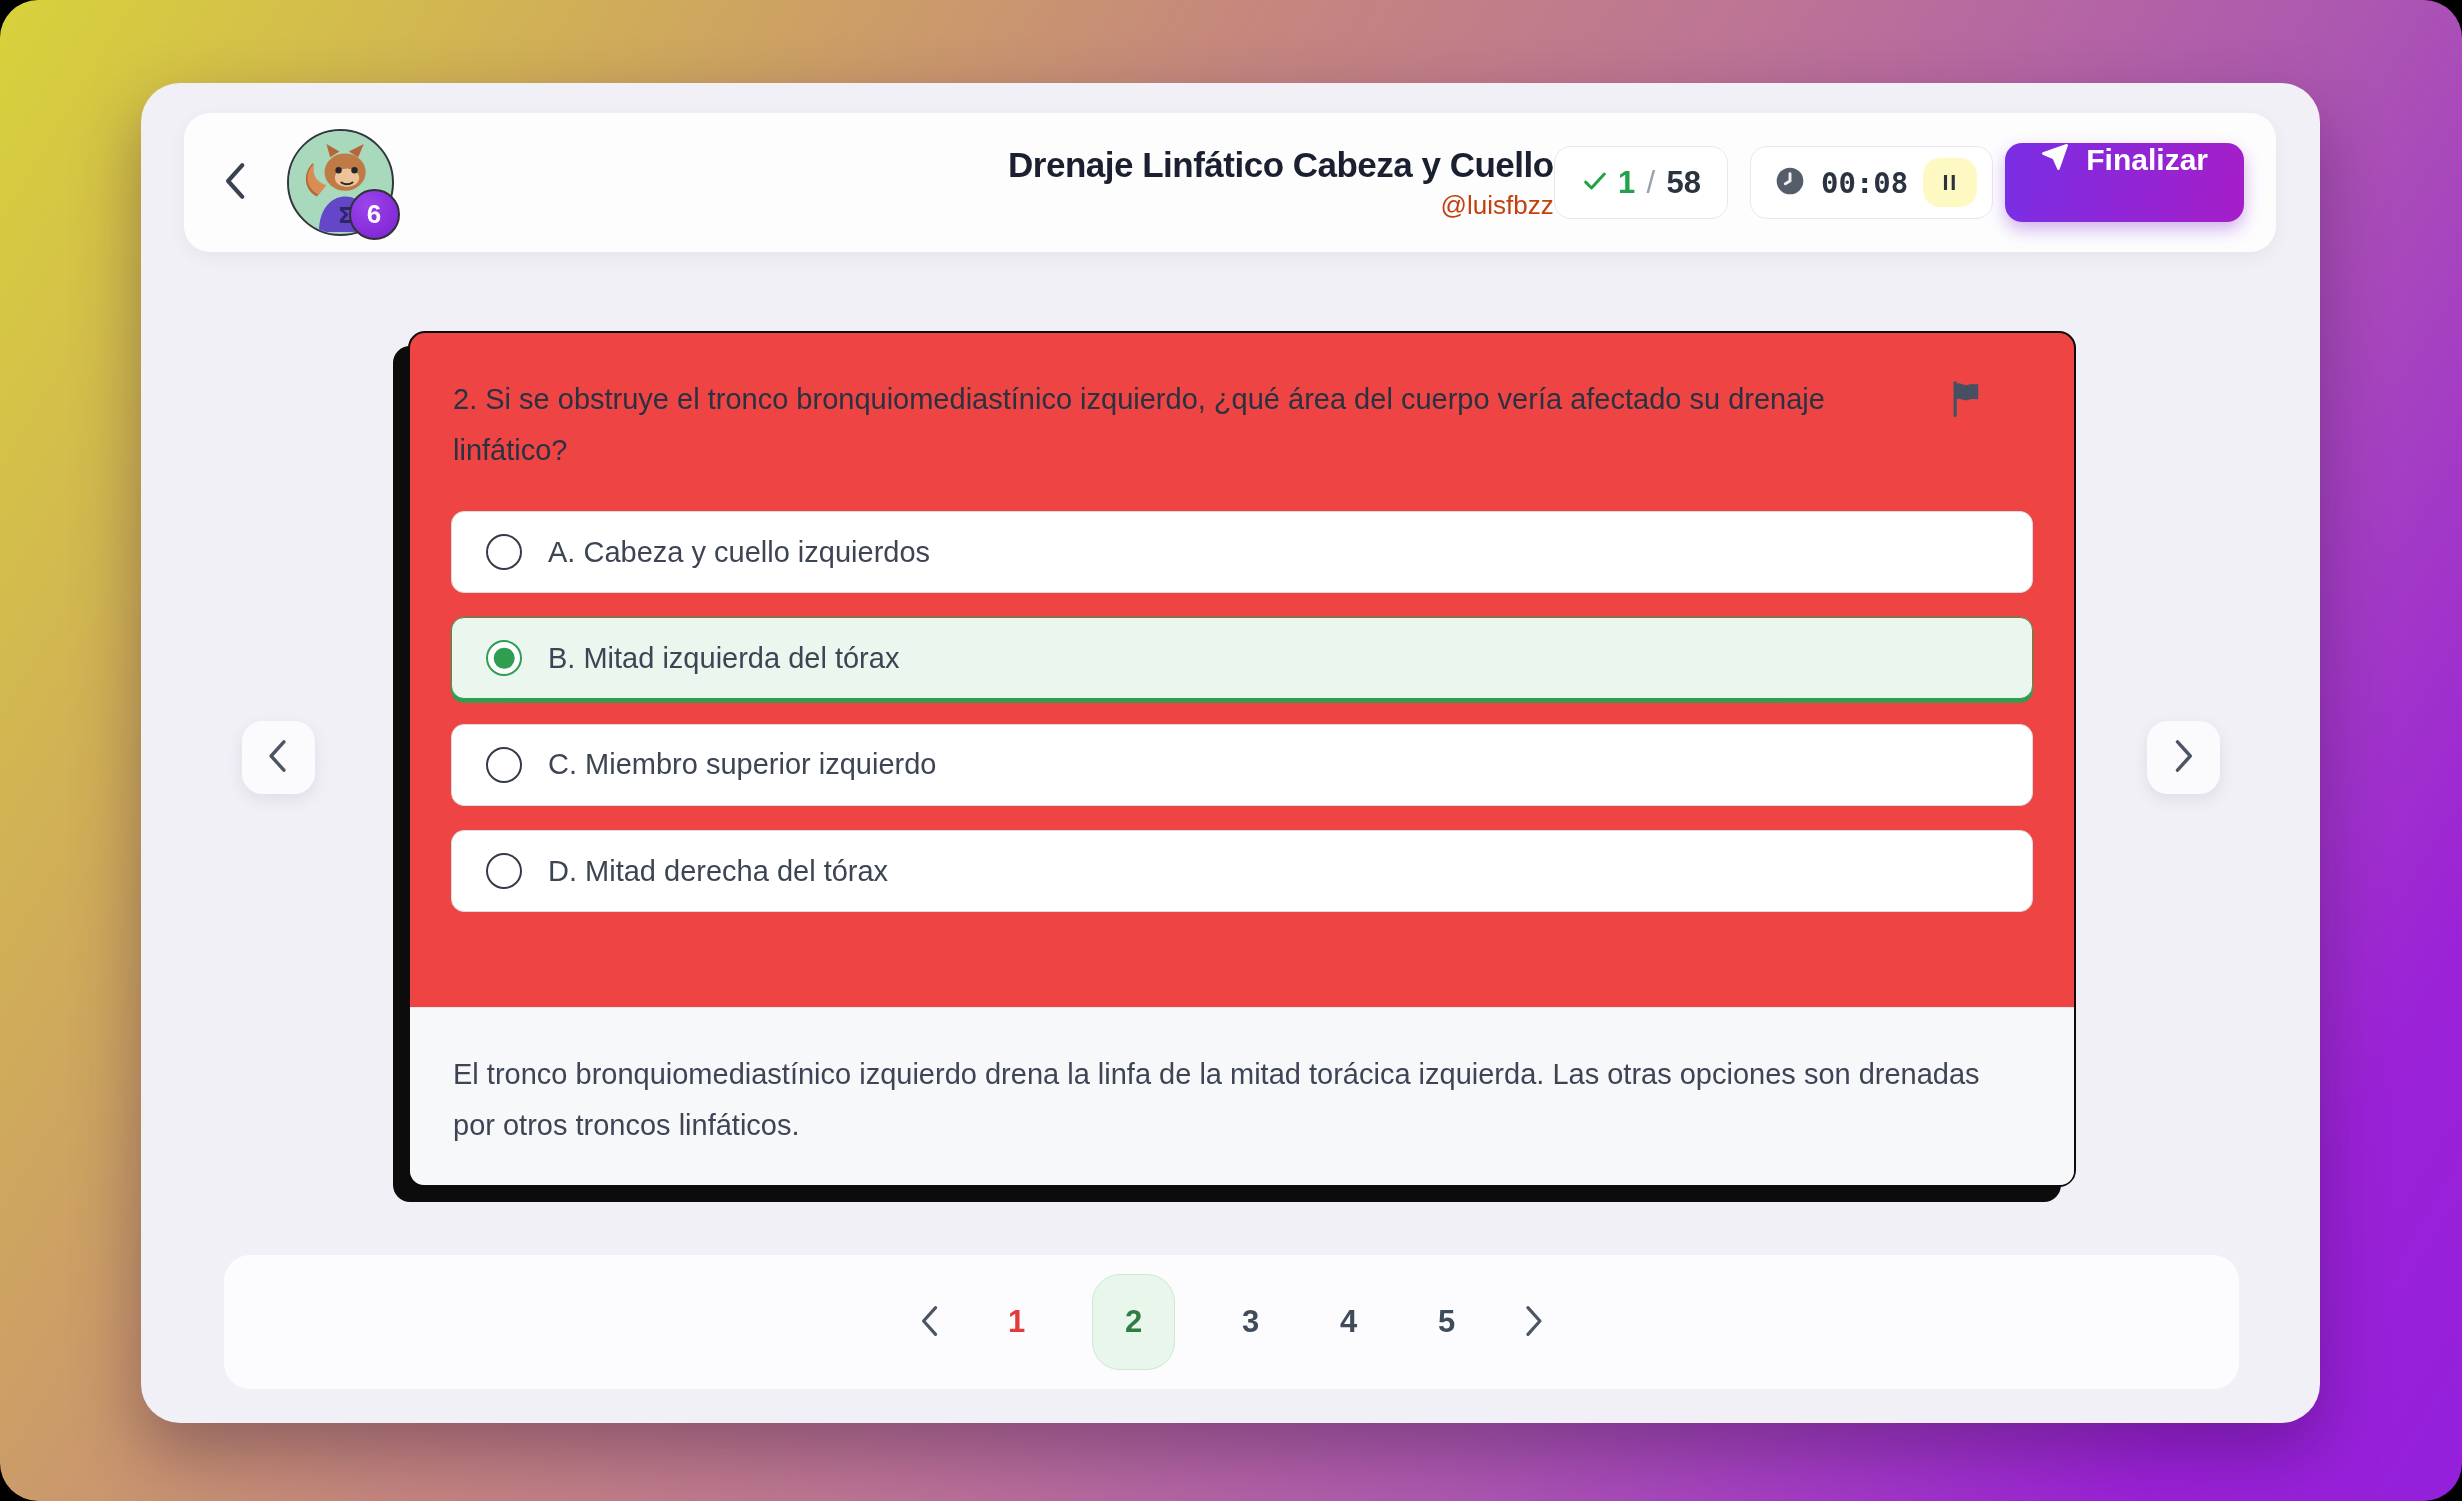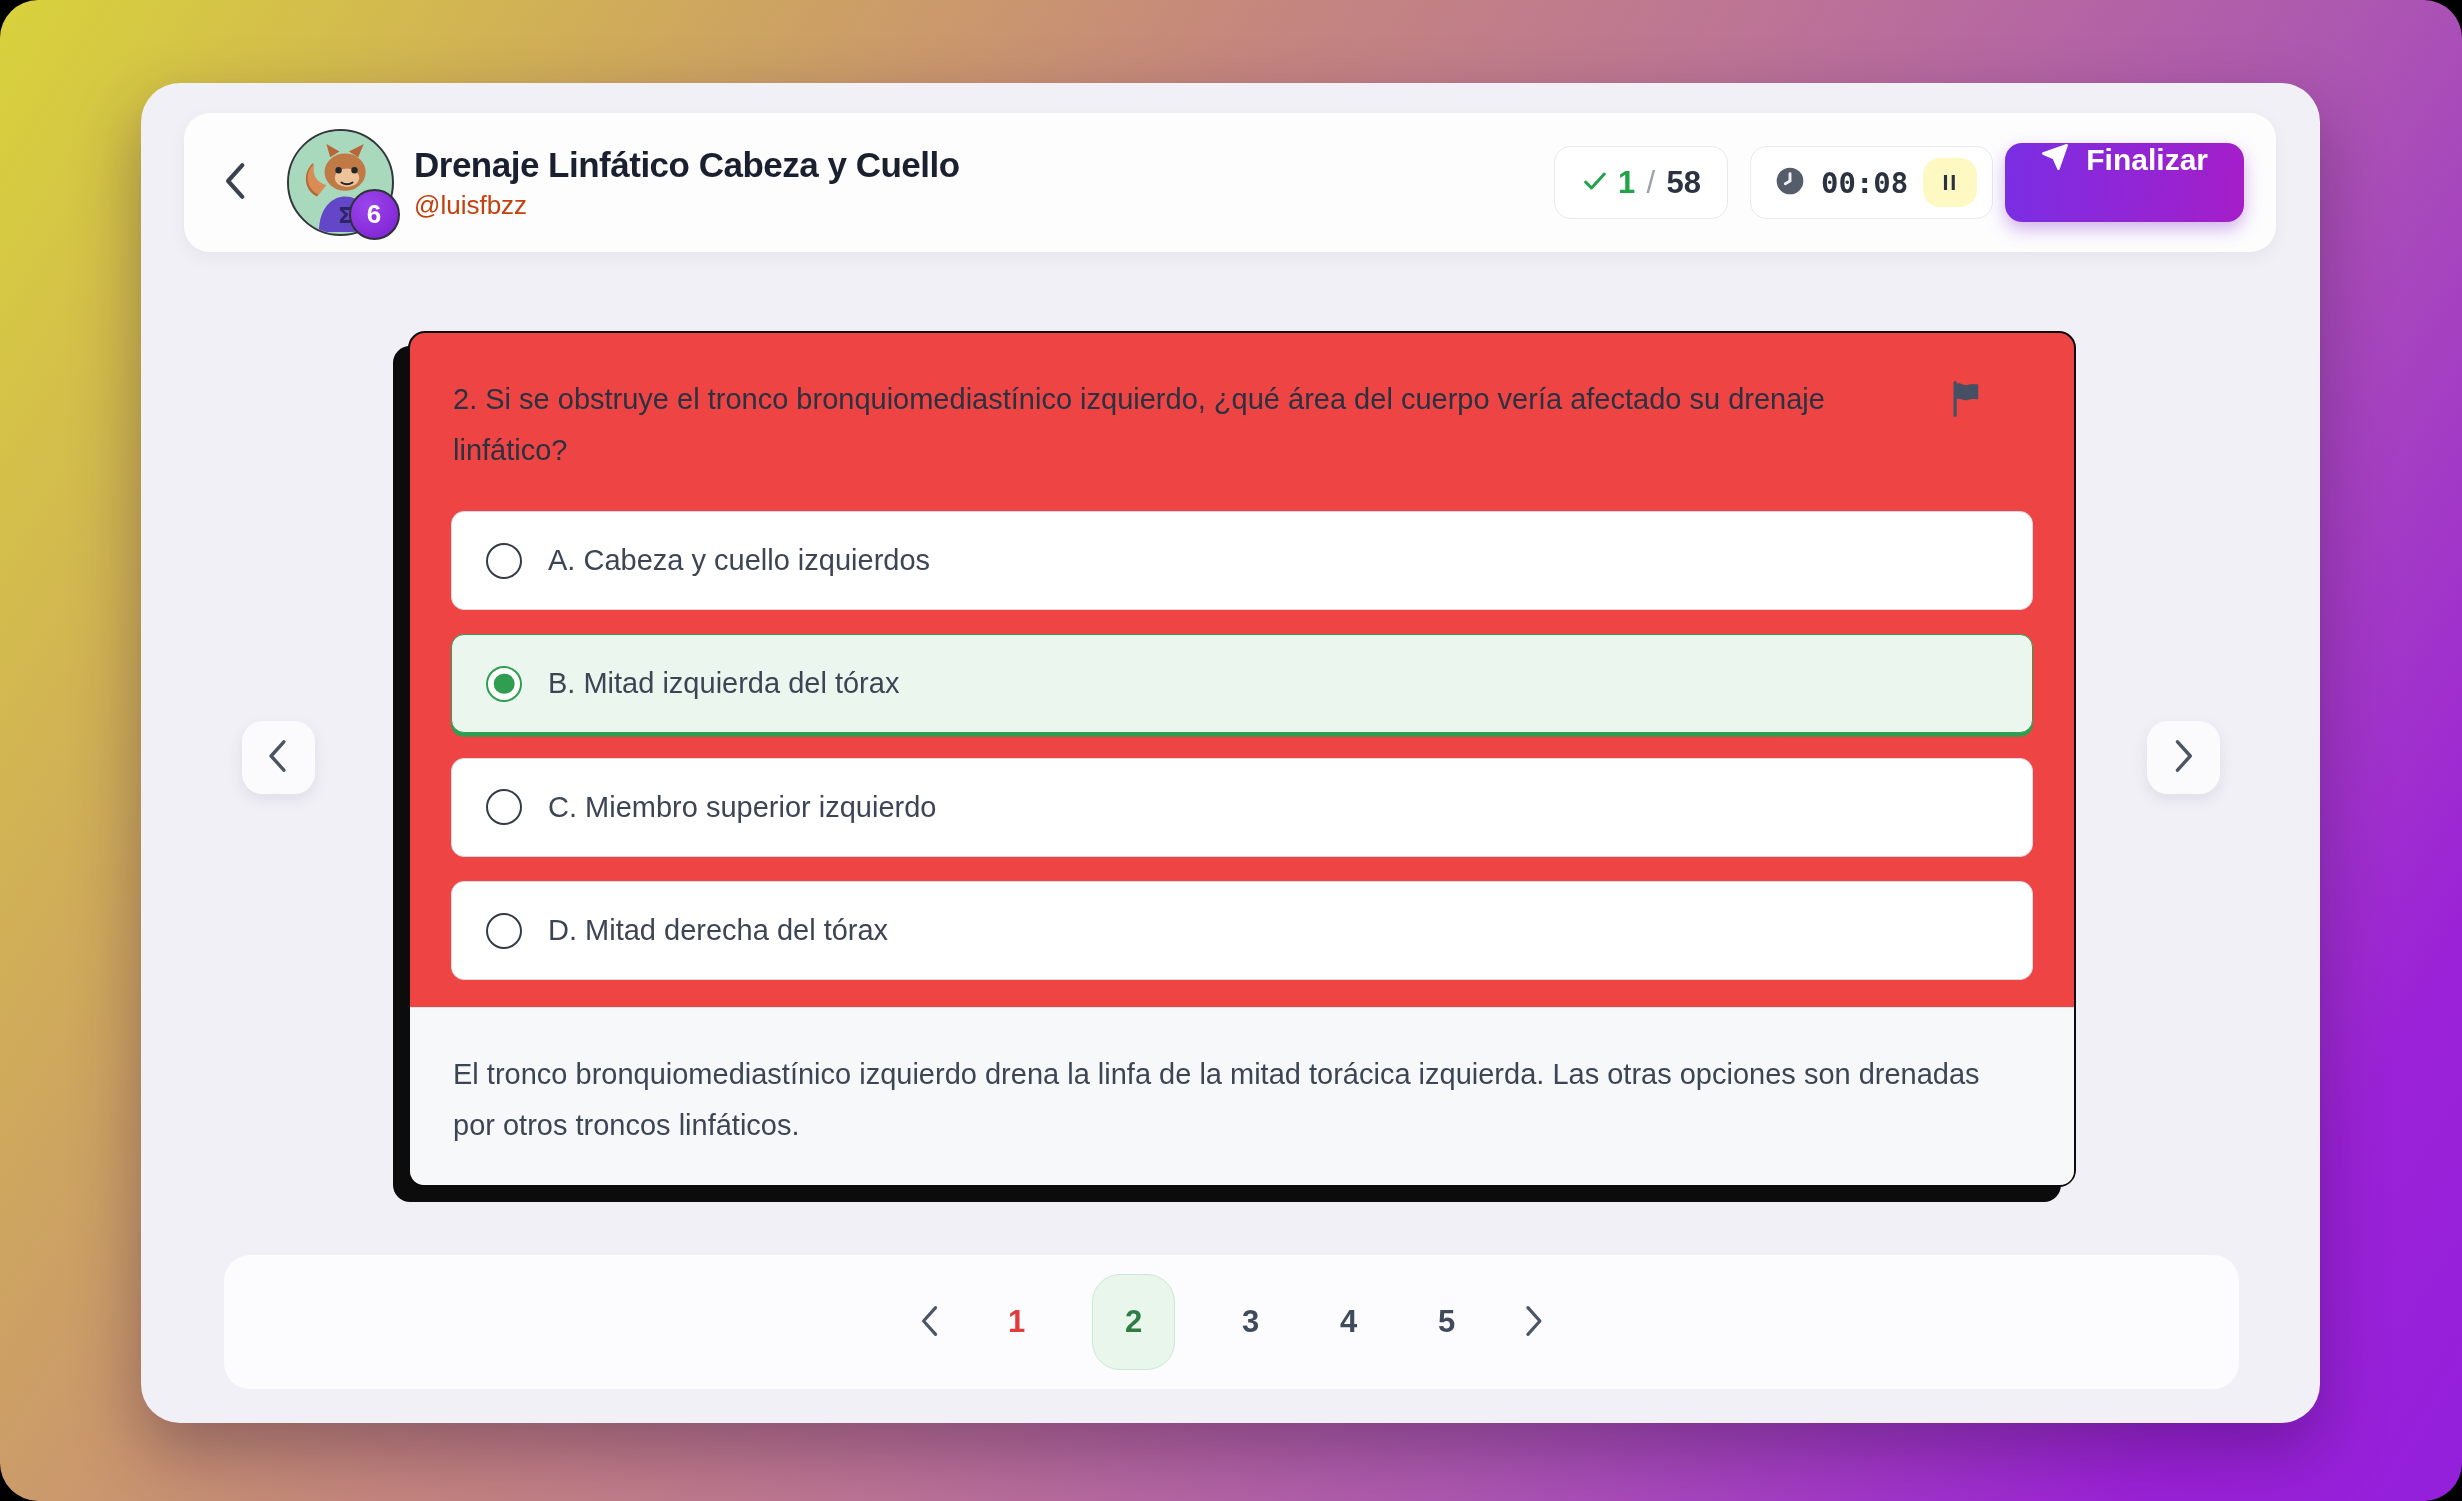--- a/index.html
+++ b/index.html
@@ -62,21 +62,21 @@
   }
   .level-badge {
     position: absolute; right: -5.6px; bottom: -3.8px;
     width: 51px; height: 51px; border-radius: 50%;
     background: radial-gradient(circle at 35% 30%, #9b45ec, #7c1fd0);
     border: 2.8px solid #2e3138;
     color: #fff; font-weight: 700; font-size: 26px;
     display: flex; align-items: center; justify-content: center;
     box-sizing: border-box;
   }
-  .title-block { margin-left: 20px; flex: 1 1 auto; min-width: 0; }
+  .title-block { margin-left: 28px; flex: 1 1 auto; min-width: 0; text-align: right; }
   .quiz-title {
     font-size: 35px; font-weight: 700; color: #1b2030;
     letter-spacing: -0.5px; line-height: 1.2;
   }
   .quiz-author { font-size: 26px; color: #c2410c; margin-top: 3.8px; }
 
   .score-pill, .timer-pill {
     height: 73px;
     border: 1.9px solid #e8e9ee;
     border-radius: 17px;
@@ -141,21 +141,21 @@
     max-width: 1464px;
   }
   .flag-button {
     flex: 0 0 auto;
     width: 41px; height: 41px;
     background: none; border: none; cursor: pointer;
     color: #475063; padding: 0; margin-top: 5.6px;
   }
   .options { padding: 22.5px 41px 0 41px; }
   .answer-option {
-    height: 99px;
+    height: 82px;
     border: 1.9px solid #dadce2;
     border-radius: 13px;
     background: #fff;
     display: flex; align-items: center;
     gap: 26px; padding: 0 34px;
     margin-bottom: 24.4px;
     cursor: pointer;
     box-sizing: border-box;
   }
   .answer-option.selected {

